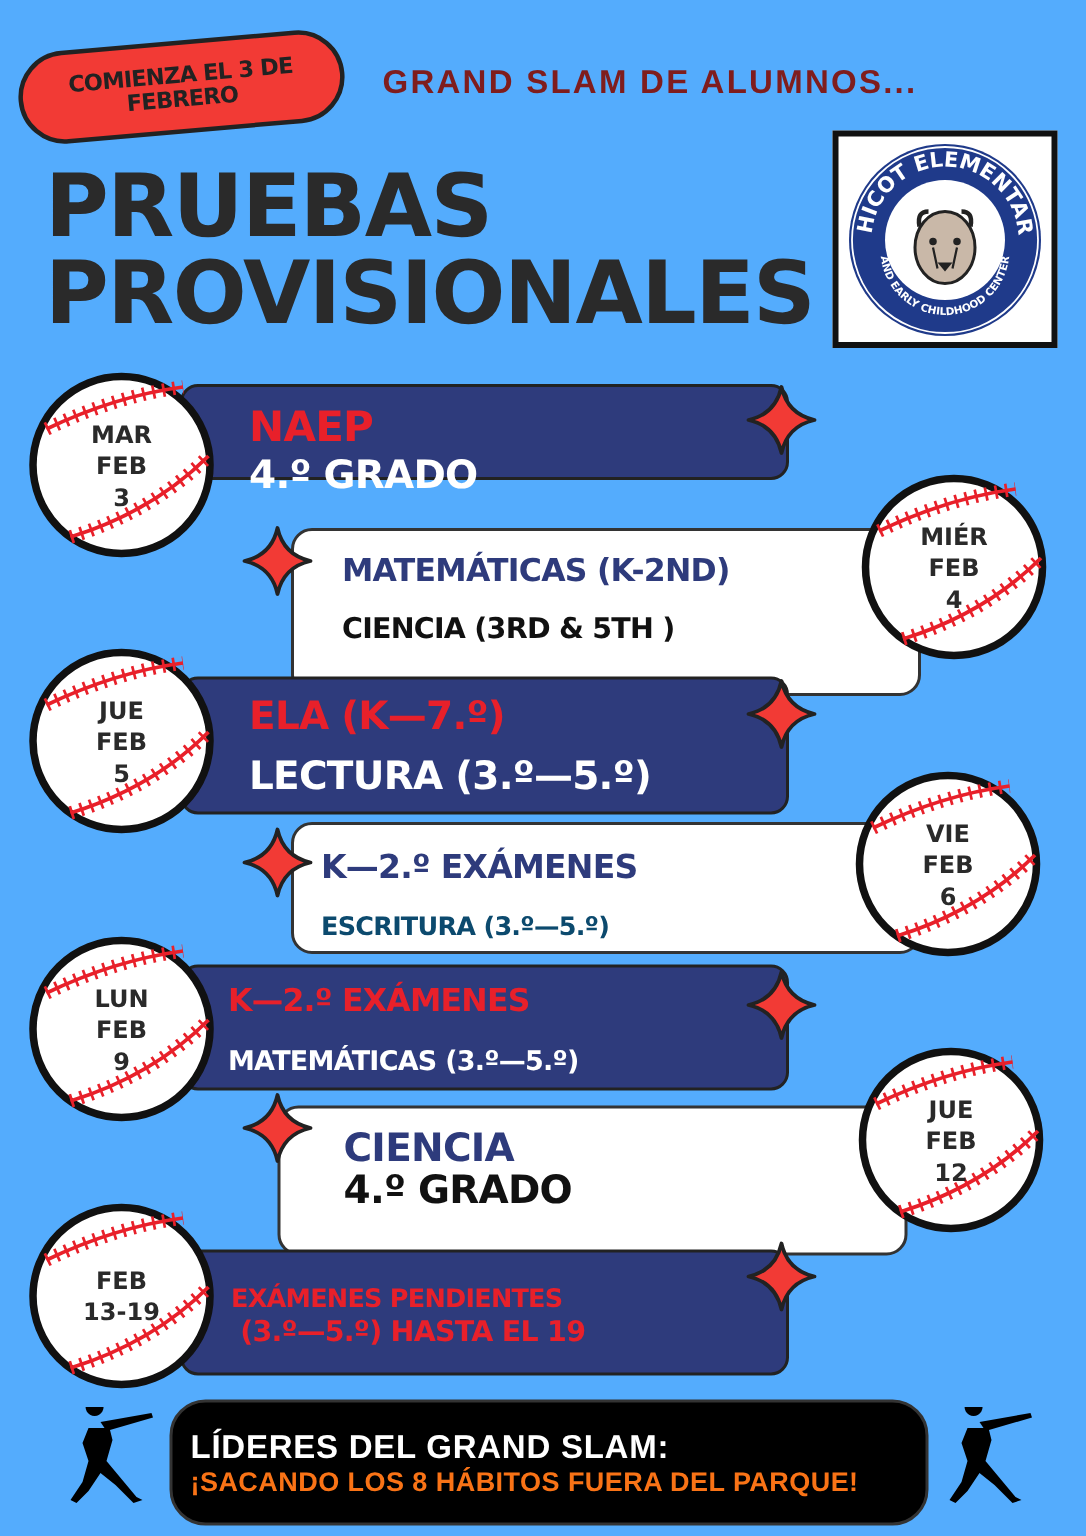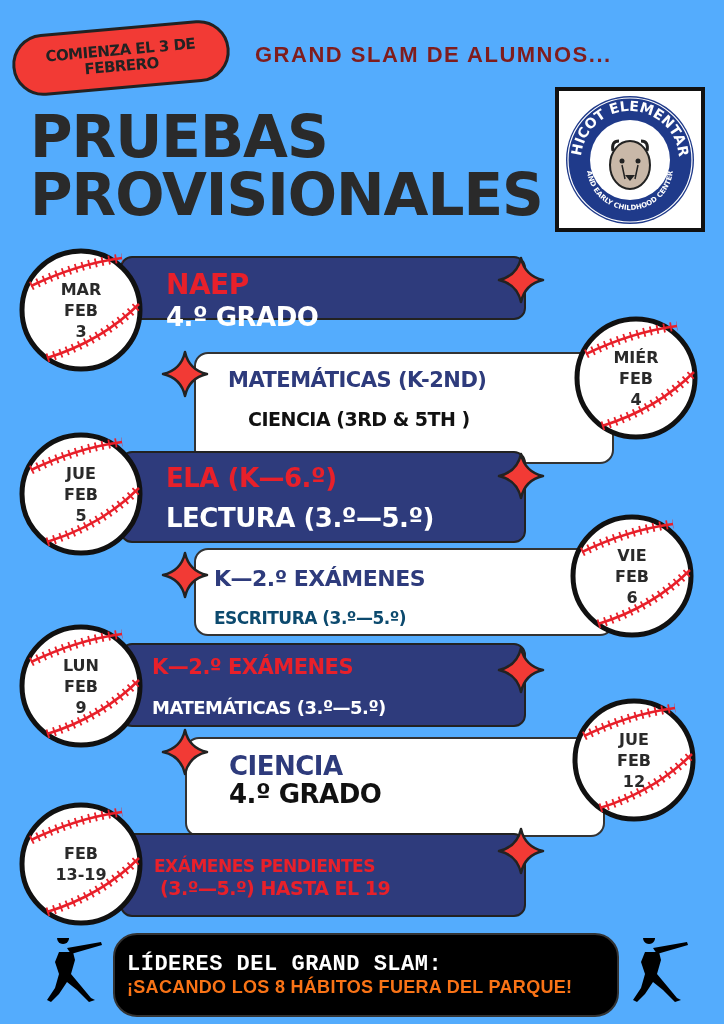--- a/index.html
+++ b/index.html
@@ -53,21 +53,21 @@
     display:flex; flex-direction:column; align-items:center; justify-content:center;
     font-weight:900; font-size:16px; line-height:21px; color:#2a2a2a; text-align:center;
   }
   .star { width:48px; height:48px; }
 
   .footer-bar {
     left:113px; top:933px; width:506px; height:84px; background:#000; border-radius:24px;
     border:2px solid #333; box-sizing:border-box;
     display:flex; flex-direction:column; justify-content:center; padding-left:12px;
   }
-  .footer-bar .l1 { color:#fff; font-weight:bold; font-size:22px; letter-spacing:0.5px; font-family:Liberation Mono, monospace; }
+  .footer-bar .l1 { color:#fff; font-weight:bold; font-size:22px; letter-spacing:0.5px; font-family:Liberation Sans, sans-serif; }
   .footer-bar .l2 { color:#f97316; font-weight:bold; font-size:18px; letter-spacing:0.3px; font-family:"Liberation Sans", sans-serif; }
 </style>
 </head>
 <body>
 
 <svg width="0" height="0" style="position:absolute">
   <defs>
     <symbol id="baseball" viewBox="0 0 128 128">
       <circle cx="64" cy="64" r="59" fill="#fff" stroke="#111" stroke-width="5"></circle>
       <path d="M14 40 Q60 18 105 12" fill="none" stroke="#e8202a" stroke-width="2.5"></path>
@@ -134,38 +134,38 @@
     </svg>
   <div class="ball-label">
     <span>MAR</span>
     <span>FEB</span>
     <span>3</span>
   </div>
 </div>
 
 <div class="abs card-light" style="left:194px;top:352px;width:420px;height:112px;">
   <div class="abs txt navy" style="left:32px;top:14px;font-size:21px;">MATEMÁTICAS (K-2ND)</div>
-  <div class="abs txt black" style="left:32px;top:54px;font-size:19px;margin-left:20px;">CIENCIA  (3RD &amp; 5TH )</div>
+  <div class="abs txt black" style="left:32px;top:54px;font-size:19px;">CIENCIA  (3RD &amp; 5TH )</div>
 </div>
 <svg class="abs star" style="left:161px;top:350px;">
     <use href="#sparkle"></use>
   </svg>
 <div class="abs ball" style="left:572px;top:314px;">
   <svg width="128" height="128">
       <use href="#baseball"></use>
     </svg>
   <div class="ball-label">
     <span>MIÉR</span>
     <span>FEB</span>
     <span>4</span>
   </div>
 </div>
 
 <div class="abs card-dark" style="left:120px;top:451px;width:406px;height:92px;">
-  <div class="abs txt red" style="left:44px;top:10px;font-size:26px;">ELA (K—6.º)</div>
+  <div class="abs txt red" style="left:44px;top:10px;font-size:26px;">ELA (K—7.º)</div>
   <div class="abs txt white" style="left:44px;top:50px;font-size:26px;">LECTURA (3.º—5.º)</div>
 </div>
 <svg class="abs star" style="left:497px;top:452px;">
     <use href="#sparkle"></use>
   </svg>
 <div class="abs ball" style="left:17px;top:430px;">
   <svg width="128" height="128">
       <use href="#baseball"></use>
     </svg>
   <div class="ball-label">

